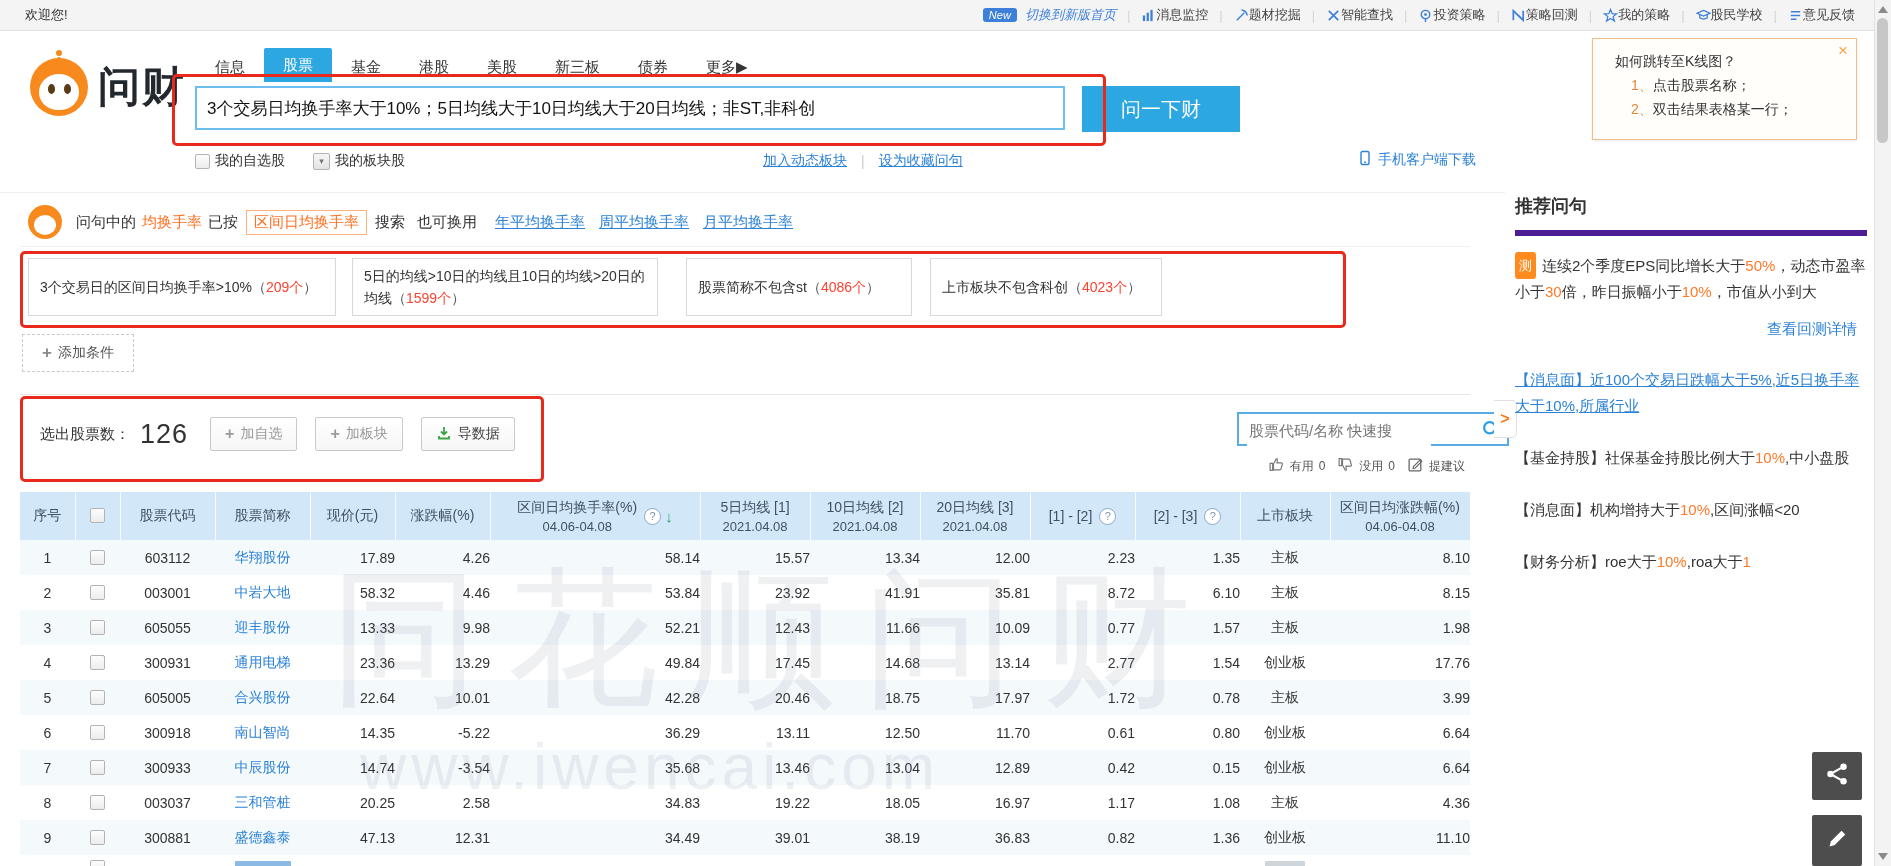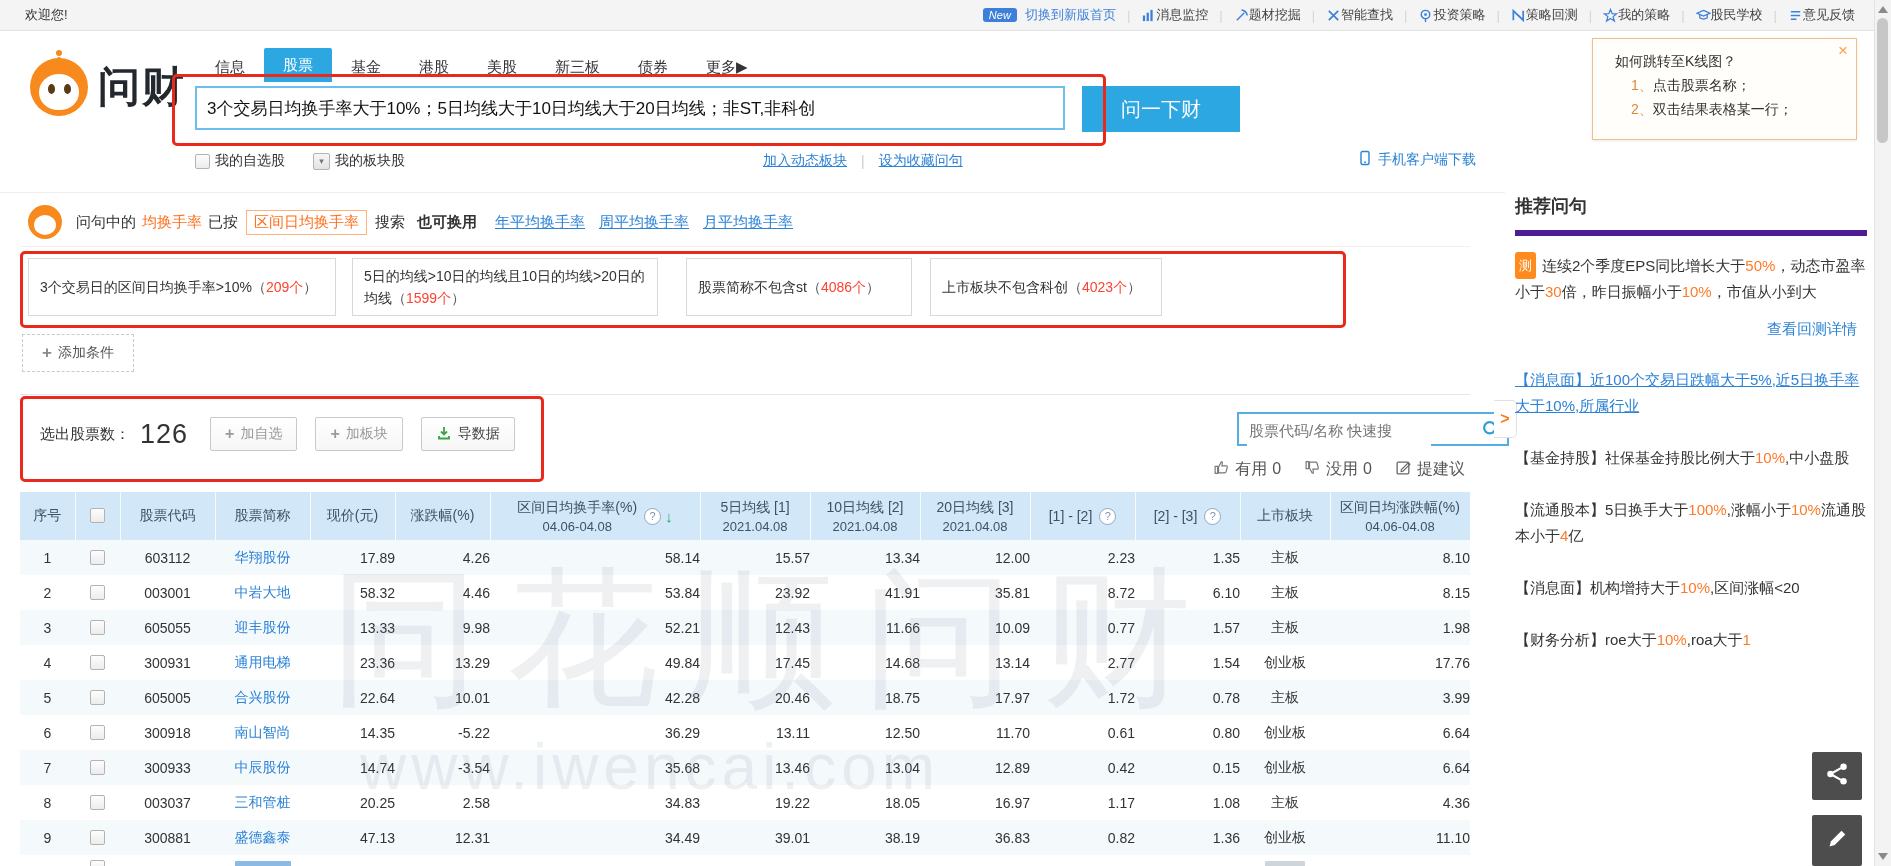--- a/index.html
+++ b/index.html
@@ -6,21 +6,21 @@
   body{
     width:1891px;height:866px;position:relative;overflow:hidden;background:#fff;
     font-family:"Liberation Sans","DejaVu Sans",sans-serif;color:#333;
   }
   a{text-decoration:none;}
   
   .topbar{position:absolute;left:0;top:0;width:1891px;height:30px;background:#f4f4f4;border-bottom:1px solid #e3e3e3;font-size:13px;display:flex;align-items:center;}
   .topbar .welcome{margin-left:25px;color:#333;}
   .topbar-right{position:absolute;right:36px;top:0;height:30px;display:flex;align-items:center;gap:8px;}
   .new-badge{background:#3d7fd9;color:#fff;font-size:11px;font-style:italic;padding:1px 6px;border-radius:3px;}
-  .tb-link{color:#3d7fd9;}
+  .tb-link{color:#3d7fd9;font-style:italic;}
   .tb-item{color:#444;display:inline-flex;align-items:center;cursor:pointer;}
   .tb-sep{color:#d5d5d5;margin:0 3px;}
   .tb-item svg{display:block;}
   
   .logo{position:absolute;left:30px;top:58px;display:flex;align-items:center;}
   .mascot{width:58px;height:58px;border-radius:50%;background:#f8891d;position:relative;}
   .mascot:before{content:"";position:absolute;left:9px;top:16px;width:40px;height:36px;background:#fff;border-radius:50% 50% 48% 48%;}
   .mascot:after{content:"";position:absolute;left:26px;top:-8px;width:6px;height:6px;border-radius:50%;background:#f8891d;box-shadow:0 6px 0 -1px #f8891d;}
   .mascot .eye{position:absolute;left:18px;top:26px;width:7px;height:10px;border-radius:50%;background:#5a3b16;box-shadow:16px 0 0 #5a3b16;}
   .logo-text{font-size:42px;font-weight:bold;color:#23282f;margin-left:10px;letter-spacing:2px;}
@@ -63,21 +63,21 @@
   .panel-top-line{position:absolute;left:20px;top:394px;width:1450px;border-top:1px solid #e6e6e6;}
   .results-bar{position:absolute;left:40px;top:414px;height:40px;display:flex;align-items:center;font-size:15px;}
   .res-count{font-size:27px;color:#333;margin:0 22px 0 10px;letter-spacing:1px;}
   .act-btn{height:34px;border:1px solid #c9c9c9;background:linear-gradient(#fff,#f6f6f6);border-radius:2px;font-size:14px;display:inline-flex;align-items:center;gap:6px;padding:0 14px;margin-right:18px;cursor:pointer;font-family:inherit;}
   .act-btn .plus{color:#9a9a9a;font-weight:bold;font-size:16px;}
   .act-btn.gray{color:#999;}
   .act-btn.export{color:#444;}
   .quick-search{position:absolute;left:1237px;top:412px;width:272px;height:34px;box-sizing:border-box;border:2px solid #58ace4;background:#fff;}
   .quick-search input{border:none;outline:none;width:180px;height:30px;margin-left:8px;font-size:15px;color:#333;font-family:inherit;}
   .quick-search .mag{position:absolute;right:6px;top:5px;cursor:pointer;}
-  .feedback-row{position:absolute;left:1200px;top:456px;width:265px;height:26px;display:flex;justify-content:flex-end;align-items:center;gap:23px;font-size:16px;color:#555;}
+  .feedback-row{position:absolute;left:1200px;top:456px;width:265px;height:26px;display:flex;justify-content:flex-end;align-items:flex-start;gap:12px;font-size:12px;color:#555;}
   .fb-item{display:inline-flex;align-items:center;gap:5px;cursor:pointer;}
   .expand-tab{position:absolute;left:1494px;top:400px;width:22px;height:36px;background:#fff;border:1px solid #e0e0e0;border-left:none;border-radius:0 5px 5px 0;color:#ff7a1e;font-weight:bold;display:flex;align-items:center;justify-content:center;cursor:pointer;}
   
   .table-wrap{position:absolute;left:20px;top:492px;width:1450px;height:374px;overflow:hidden;}
   table.res{border-collapse:collapse;width:1450px;table-layout:fixed;}
   table.res th{background:#d2e8f8;color:#3f5166;font-weight:normal;font-size:14px;height:48px;padding:0;border-right:1px solid rgba(255,255,255,.8);cursor:pointer;}
   table.res th .h2{font-size:13px;margin-top:2px;}
   table.res td{height:35px;padding:0;font-size:14px;color:#333;}
   table.res tr.odd td{background:#f4f9fc;}
   .c{text-align:center;}
@@ -260,21 +260,21 @@
     </div>
 </div>
 
 <div class="hint-row">
   <span class="hint-mascot"></span>
   <span>问句中的</span>
   <span class="hint-term">均换手率</span>
   <span>已按</span>
   <span class="hint-boxed">区间日均换手率</span>
   <span>搜索</span>
-  <span class="hint-mid" style="margin-left:12px;font-weight:bold;">也可换用</span>
+  <span class="hint-mid" style="margin-left:12px;">也可换用</span>
   <span id="hint-alts"><a class="hint-alt" href="#">年平均换手率</a><a class="hint-alt" href="#">周平均换手率</a><a class="hint-alt" href="#">月平均换手率</a></span>
 </div>
 
 <div id="cond-tags">
     <div class="cond-tag" style="left: 28px; width: 308px;">
       <span class="inner"><span>3个交易日的区间日均换手率&gt;10%</span><span class="paren">（</span><span class="cnt">209个</span><span class="paren">）</span></span>
     </div>
     <div class="cond-tag" style="left: 352px; width: 306px;">
       <span class="inner"><span>5日的均线&gt;10日的均线且10日的均线&gt;20日的均线</span><span class="paren">（</span><span class="cnt">1599个</span><span class="paren">）</span></span>
     </div>
@@ -641,21 +641,20 @@
 
 <div class="sidebar">
   <div class="sb-title">推荐问句</div>
   <div class="bt-block">
     <span class="bt-badge">测</span><span id="bt-text"><span>连续2个季度EPS同比增长大于</span><span class="hl">50%</span><span>，动态市盈率小于</span><span class="hl">30</span><span>倍，昨日振幅小于</span><span class="hl">10%</span><span>，市值从小到大</span></span>
     <div class="bt-detail"><a href="#">查看回测详情</a></div>
   </div>
   <div id="sidebar-items">
       <div class="sb-item link"><span>【消息面】近100个交易日跌幅大于5%,近5日换手率大于10%,所属行业</span></div>
       <div class="sb-item"><span>【基金持股】社保基金持股比例大于</span><span class="hl">10%</span><span>,中小盘股</span></div>
-      <div class="sb-item"><span>【流通股本】5日换手大于</span><span class="hl">100%</span><span>,涨幅小于</span><span class="hl">10%</span><span>流通股本小于</span><span class="hl">4</span><span>亿</span></div>
       <div class="sb-item"><span>【消息面】机构增持大于</span><span class="hl">10%</span><span>,区间涨幅&lt;20</span></div>
       <div class="sb-item"><span>【财务分析】roe大于</span><span class="hl">10%</span><span>,roa大于</span><span class="hl">1</span></div>
     </div>
 </div>
 
 <div class="anno" style="left:172px;top:74px;width:928px;height:66px;"></div>
 <div class="anno" style="left:20px;top:251px;width:1320px;height:71px;"></div>
 <div class="anno" style="left:20px;top:396px;width:518px;height:80px;"></div>
 
 <div class="float-btn" style="left:1812px;top:752px;">

